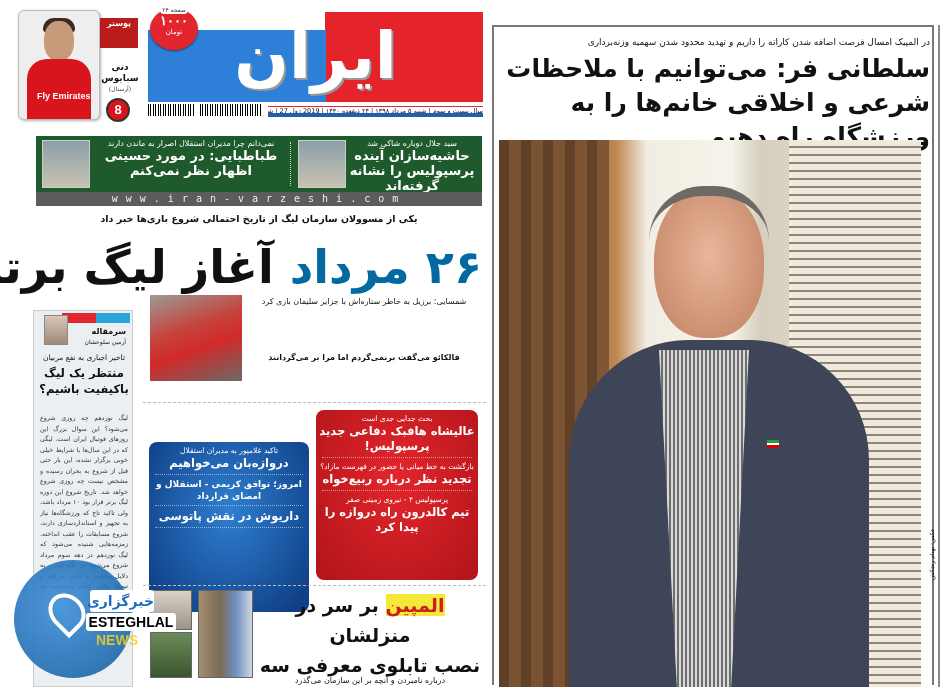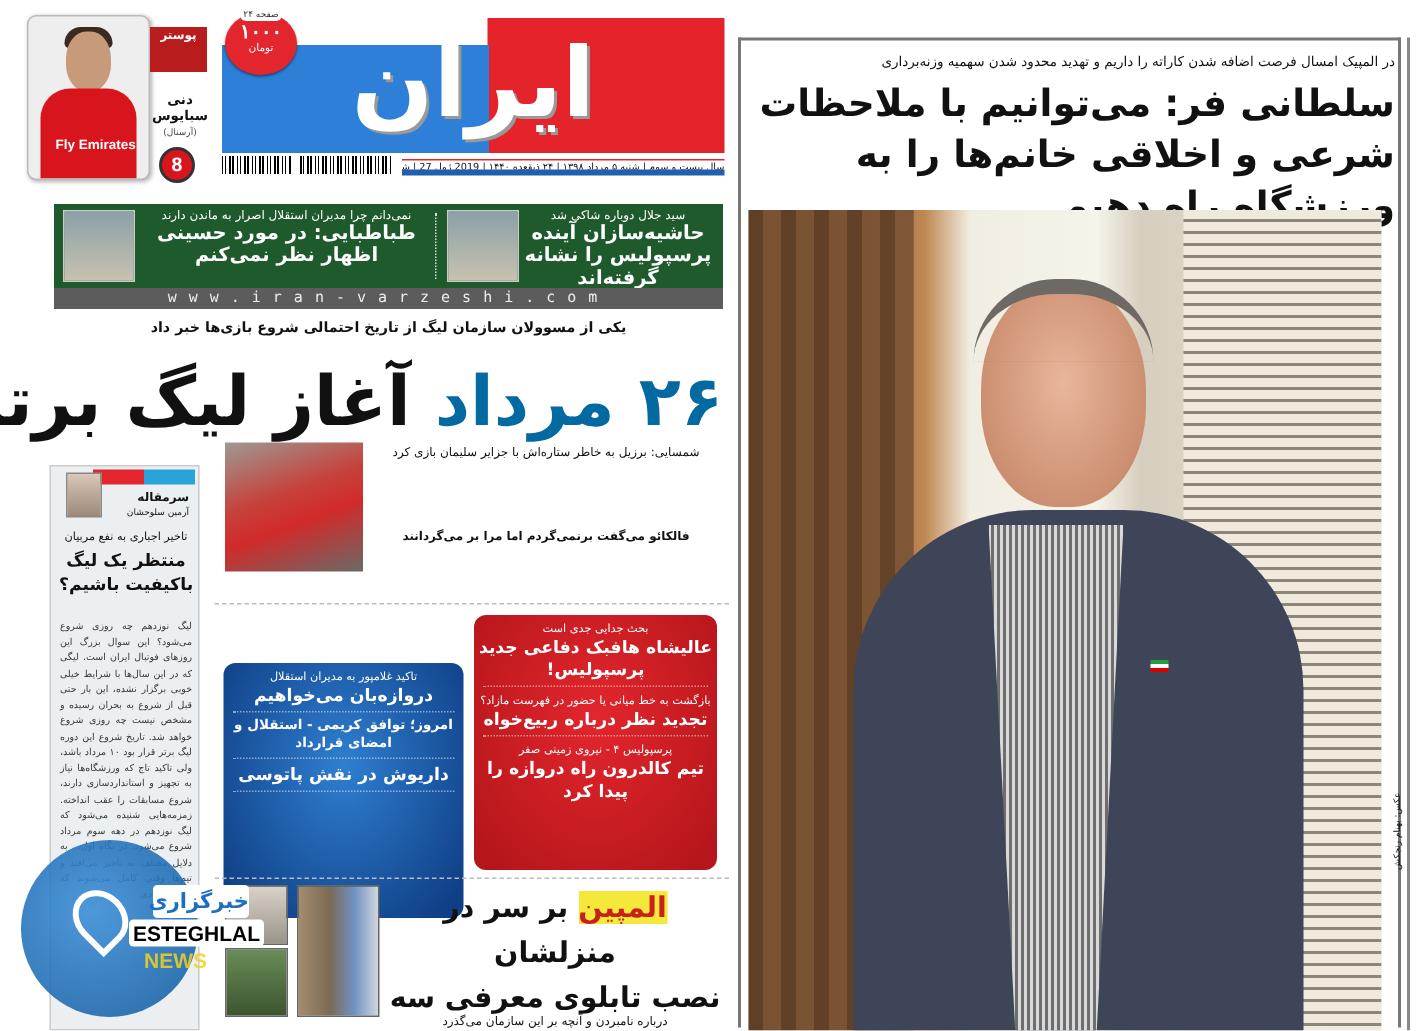--- a/index.html
+++ b/index.html
@@ -73,21 +73,21 @@
   .bp1 { left: 150px; top: 590px; width: 42px; height: 40px; background: linear-gradient(#d8d2c8, #9b948a); border: 1px solid #666; }
   .bp2 { left: 150px; top: 632px; width: 42px; height: 46px; background: linear-gradient(#6a8c58, #3b5530); border: 1px solid #666; }
   .bp3 { left: 198px; top: 590px; width: 55px; height: 88px; background: linear-gradient(90deg, #a58c6e 0%, #7a6a55 40%, #6f92c4 70%, #cfd6de 100%); border: 1px solid #666; }
   .bottom-title { left: 255px; top: 590px; width: 230px; font: bold 19px "DejaVu Sans", sans-serif; line-height: 30px; }
   .bottom-title .hl { background: #f4e83a; color: #c9201c; }
   .bottom-kicker { left: 255px; top: 676px; width: 230px; font-size: 8px; }
 
   
   .wm-circle { left: 14px; top: 560px; width: 118px; height: 118px; border-radius: 50%; background: radial-gradient(circle at 40% 40%, #3c8fd8, #135a9e); opacity: .9; }
   .wm-pin { left: 50px; top: 592px; width: 34px; height: 40px; border: 4px solid #fff; border-radius: 50% 50% 50% 0; transform: rotate(-45deg); }
-  .wm-brand { left: 102px; top: 590px; width: 64px; height: 22px; background: #fff; color: #1e6fc0; font: bold 14px "DejaVu Sans", sans-serif; text-align: center; line-height: 22px; border-radius: 3px; direction: rtl; }
+  .wm-brand { left: 90px; top: 590px; width: 64px; height: 22px; background: #fff; color: #1e6fc0; font: bold 14px "DejaVu Sans", sans-serif; text-align: center; line-height: 22px; border-radius: 3px; direction: rtl; }
   .wm-esteghlal { left: 86px; top: 613px; width: 90px; height: 18px; background: #fff; color: #000000; font: bold 14px "Liberation Sans", sans-serif; text-align: center; line-height: 18px; border-radius: 3px; }
   .wm-news { left: 96px; top: 632px; font: bold 14px "Liberation Sans", sans-serif; color: #f2d21c; opacity: .85; }
 
   
   .lead-frame { left: 492px; top: 25px; width: 442px; height: 660px; border: 2px solid #777; border-bottom: none; }
   .lead-kicker { left: 498px; top: 37px; width: 432px; font-size: 9px; direction: rtl; text-align: right; }
   .lead-title { left: 498px; top: 52px; width: 432px; font: bold 25px "DejaVu Sans", sans-serif; line-height: 34px; direction: rtl; text-align: right; letter-spacing: -1px; }
   .lead-photo { left: 499px; top: 140px; width: 422px; height: 547px; background: linear-gradient(90deg, #6a4a30 0%, #8b5b36 18%, #c08a55 28%, #f1ede2 35%, #f6f3ea 55%, #d6cfbf 62%, #e9e6dc 100%); overflow: hidden; }
   .blinds { position: absolute; left: 290px; top: 0; width: 132px; height: 100%; background: repeating-linear-gradient(180deg, #efeadd 0 6px, #8d8676 6px 8px); }
   .curtain { position: absolute; left: 0; top: 0; width: 110px; height: 100%; background: repeating-linear-gradient(90deg, #5e3e26 0 10px, #7a5333 10px 22px); opacity: .9; }

